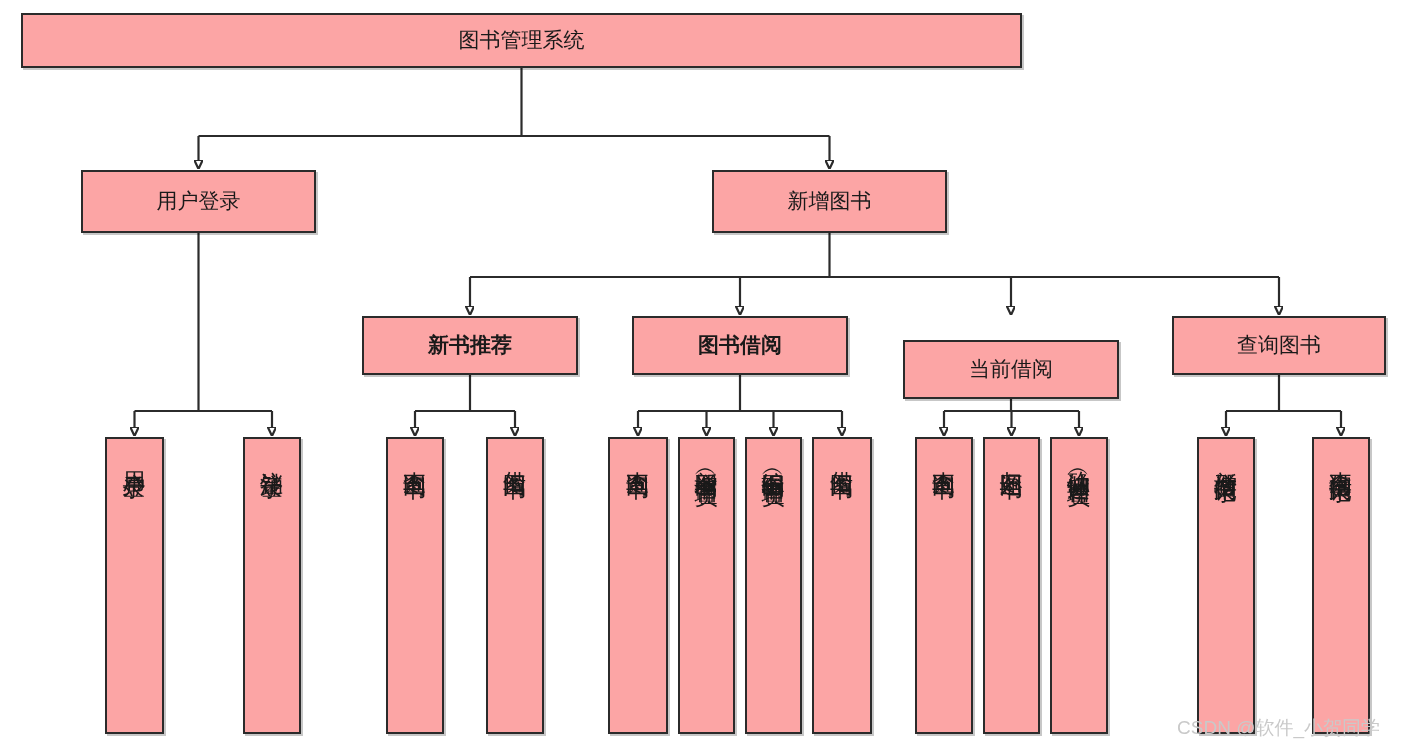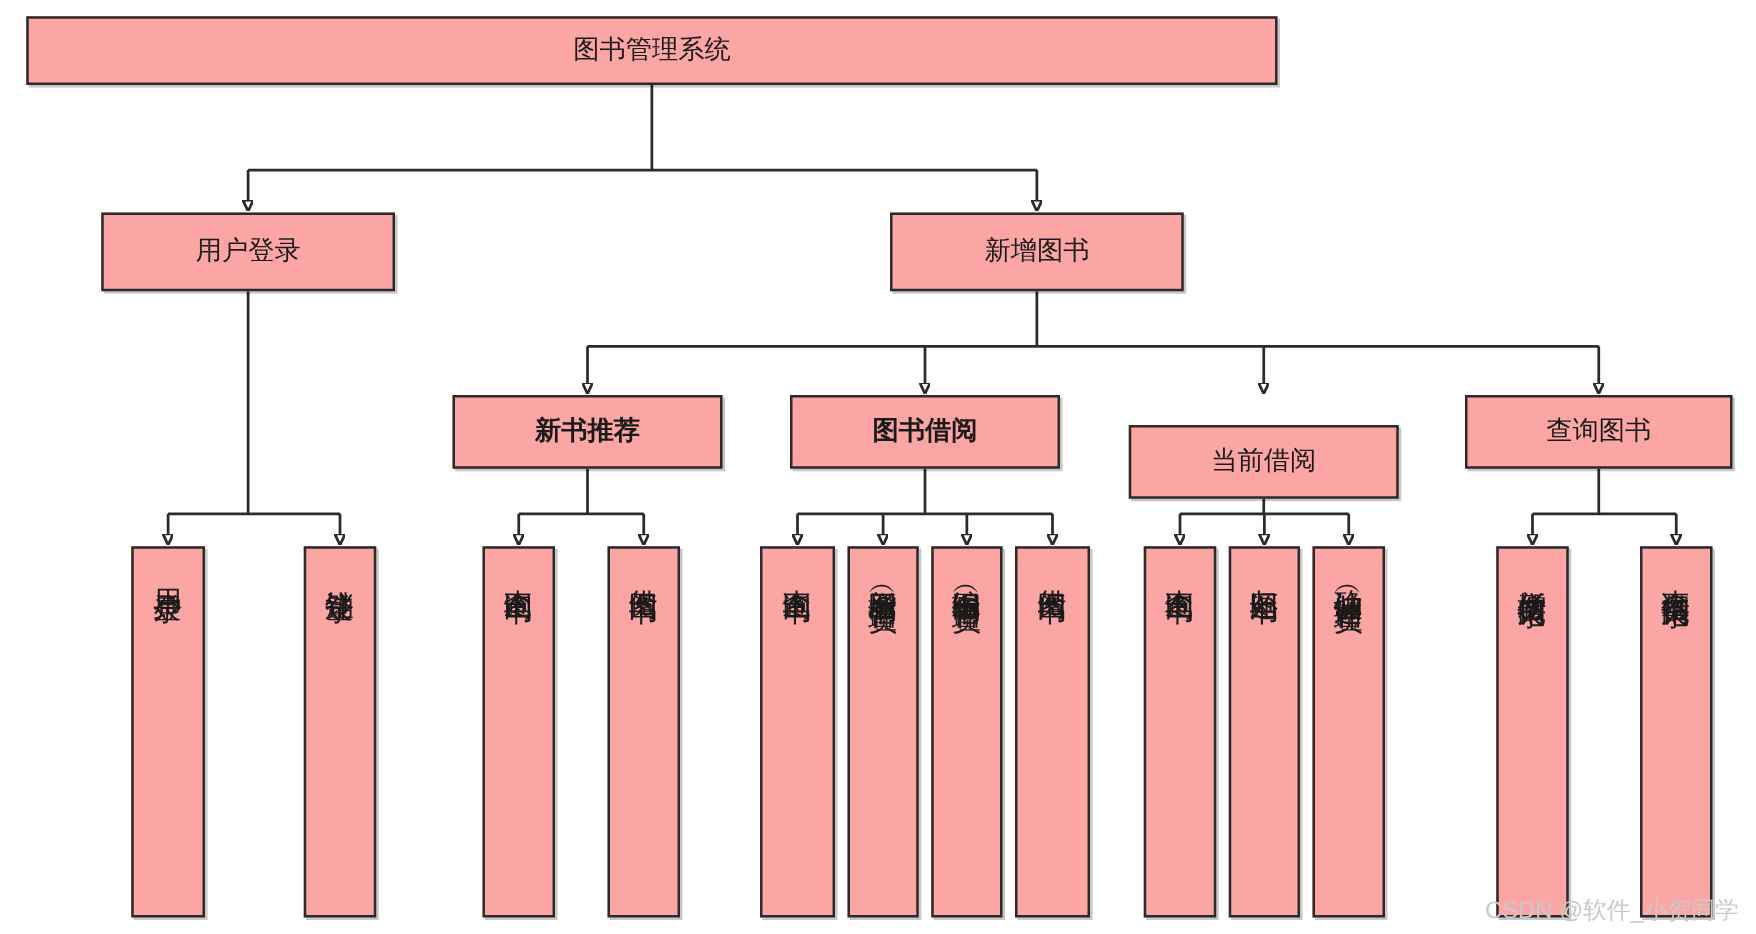--- a/index.html
+++ b/index.html
@@ -30,21 +30,21 @@
     writing-mode:vertical-rl;
     text-orientation:upright;
     font-size:23px;
     letter-spacing:2px;
     line-height:1.05;
   }
   svg.links{position:absolute;left:0;top:0;width:1405px;height:747px;pointer-events:none;}
   svg.links line, svg.links path{stroke:#2b2b2b;stroke-width:2.2;fill:none;}
   .watermark{
     position:absolute;
-    right:14px;bottom:6px;
+    right:25px;bottom:6px;
     font-size:19px;
     color:#c9c9c9;
     white-space:nowrap;
     user-select:none;
   }
 </style>
 </head>
 <body>
 
 <div id="diagram-root">

